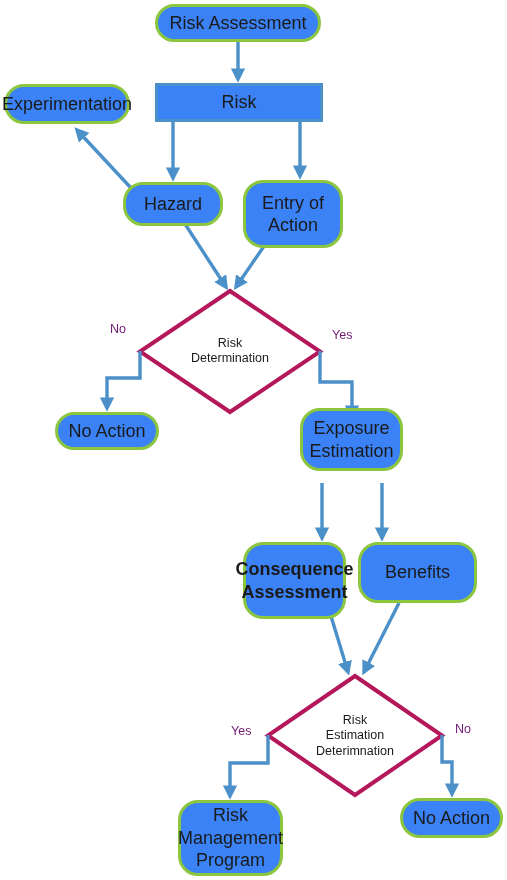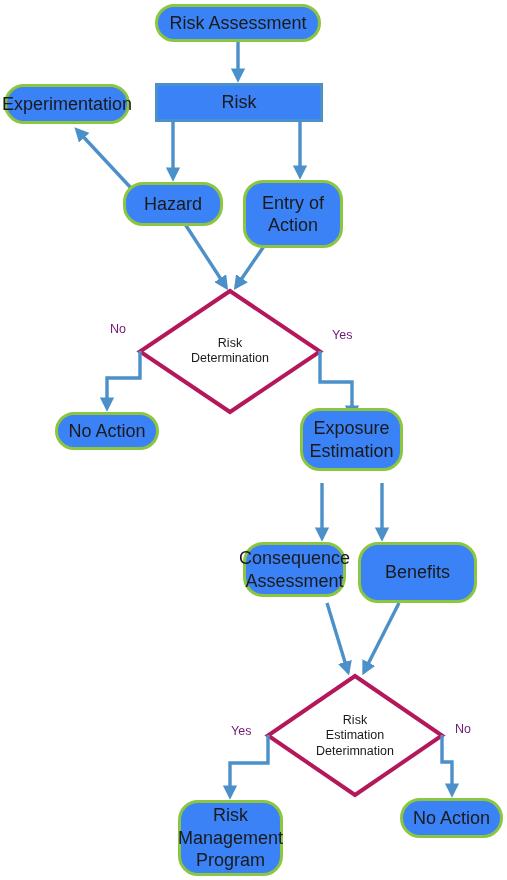--- a/index.html
+++ b/index.html
@@ -116,21 +116,21 @@
         <span class="node-label">Entry of
 Action</span>
       </div>
       <div class="node node-terminator" style="left: 55px; top: 412px; width: 104px; height: 38px;">
         <span class="node-label">No Action</span>
       </div>
       <div class="node node-terminator" style="left: 300px; top: 408px; width: 103px; height: 63px;">
         <span class="node-label">Exposure
 Estimation</span>
       </div>
-      <div class="node node-terminator" style="left: 243px; top: 542px; width: 103px; height: 55px;">
+      <div class="node node-terminator" style="left: 243px; top: 542px; width: 103px; height: 77px; font-weight: bold;">
         <span class="node-label">Consequence
 Assessment</span>
       </div>
       <div class="node node-terminator" style="left: 358px; top: 542px; width: 119px; height: 61px;">
         <span class="node-label">Benefits</span>
       </div>
       <div class="node node-terminator" style="left: 178px; top: 800px; width: 105px; height: 76px;">
         <span class="node-label">Risk
 Management
 Program</span>

